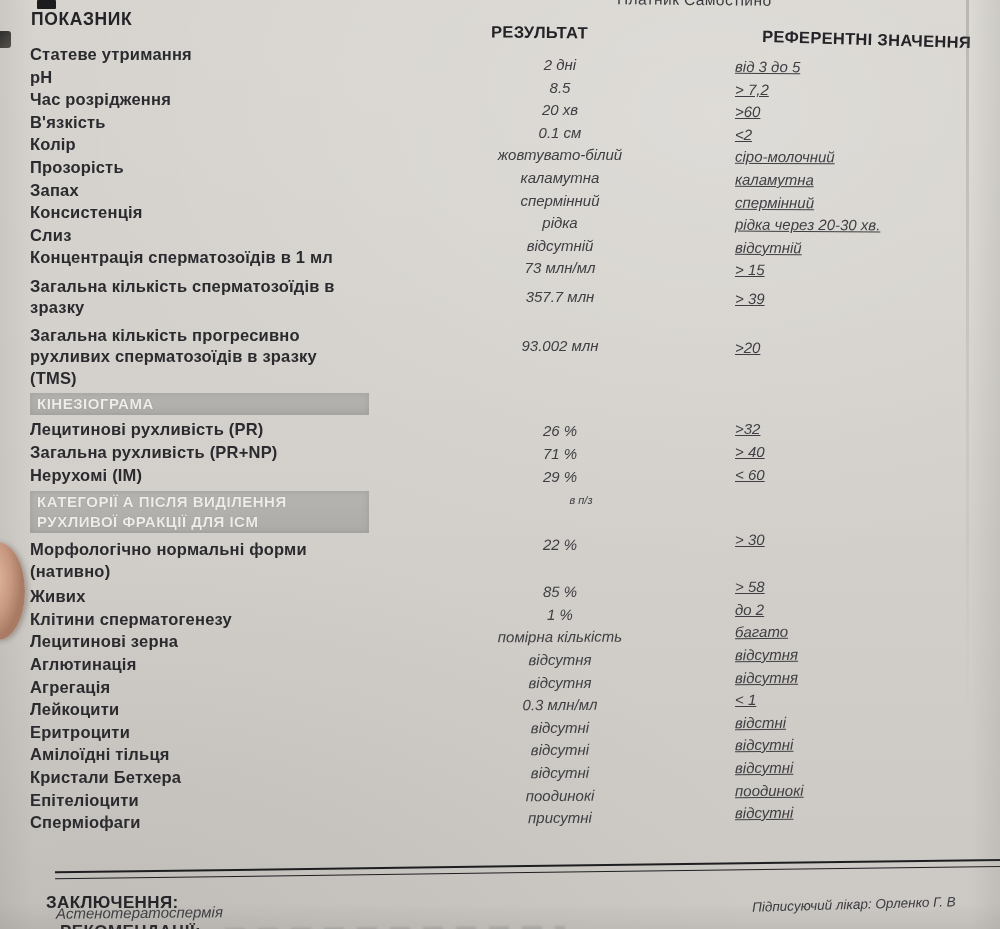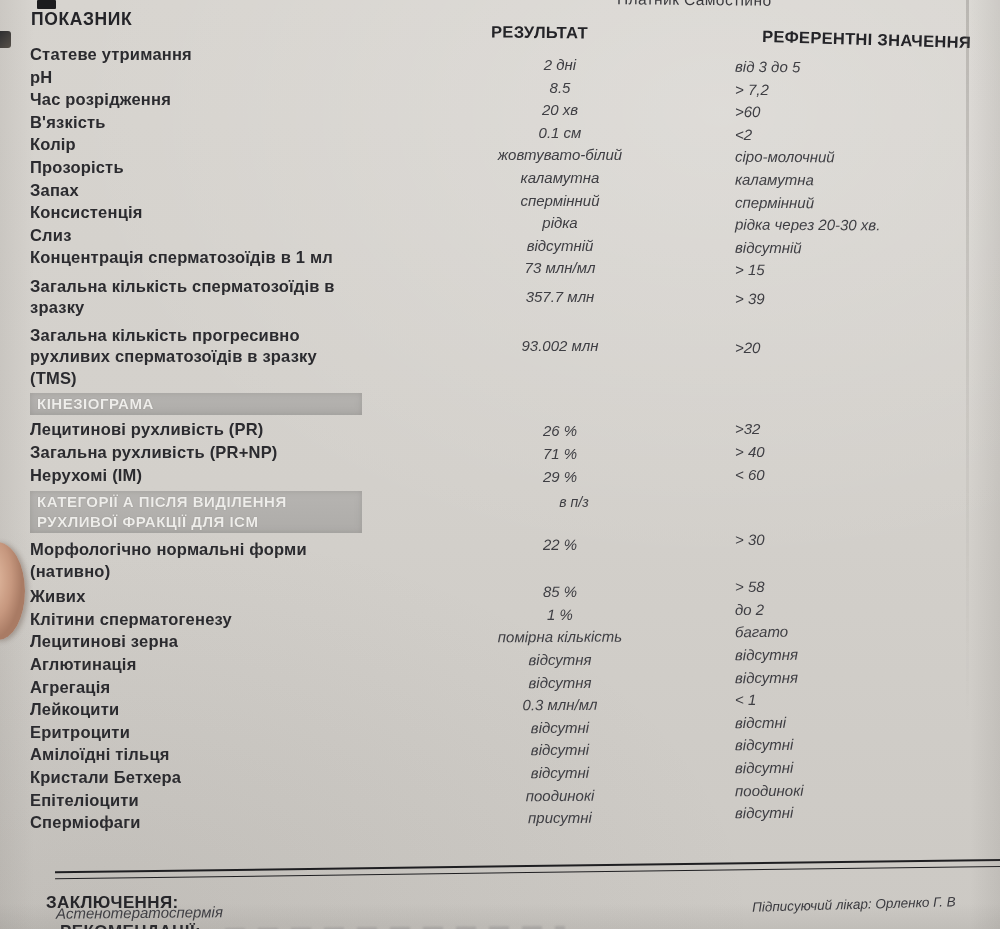--- a/index.html
+++ b/index.html
@@ -49,38 +49,38 @@
   .h-ref{position:absolute;top:30px;left:762px;font-weight:700;font-size:16.5px;
     letter-spacing:.3px;color:#242428;transform:rotate(1.7deg);white-space:nowrap;}
   #rows{position:absolute;top:44px;left:0;right:0;padding-left:30px;}
   .row{display:flex;align-items:flex-start;min-height:22.6px;}
   .cell{color:#2b2b2f;}
   .label{width:430px;font-weight:700;font-size:16.5px;line-height:21.5px;
     white-space:pre-line;letter-spacing:.2px;}
   .result{width:200px;text-align:center;font-style:italic;font-size:15px;
     line-height:20px;color:#3e3e43;}
   .ref{margin-left:75px;font-style:italic;font-size:15px;line-height:20px;
-    color:#3e3e43;white-space:nowrap;}
+    color:#3e3e43;white-space:nowrap;text-decoration:underline;}
   .sec0 .result{transform:translateY(11px);}
   .sec0 .ref{transform:translateY(13px) rotate(.3deg);}
   .sec1 .result{transform:translateY(2px);}
   .sec1 .ref{transform:translateY(0px);}
   .sec2 .result{transform:translateY(-4px) rotate(-.3deg);}
   .sec2 .ref{transform:translateY(-9px) rotate(-.4deg);}
   .row.multi{margin-top:6px;margin-bottom:4px;}
   .bar-row{display:flex;align-items:flex-start;margin:4px 0 4px;}
   .section-bar{
     width:318px;background:linear-gradient(180deg,#b6b4b1,#aeaca9);
     color:#eeedea;font-weight:700;font-size:15px;line-height:20px;
-    padding:1px 7px 1px 7px;letter-spacing:.5px;
+    padding:1px 14px 1px 7px;letter-spacing:.5px;
     text-shadow:0 0 1px rgba(120,118,115,.8);
     box-shadow:inset 0 0 6px rgba(140,138,134,.55);
   }
   .bar-line{white-space:nowrap;}
-  .bar-result{width:200px;text-align:center;font-style:italic;font-size:14px;
+  .bar-result{width:200px;text-align:center;font-style:italic;font-size:11px;
     color:#3e3e43;margin-left:112px;transform:translateY(3px);}
   .footer{position:absolute;left:0;right:0;top:861px;height:68px;}
   .rule{
     position:absolute;left:55px;right:-12px;top:4px;height:5px;
     border-top:2.5px solid #1e1e21;border-bottom:1.2px solid #1e1e21;
     transform:rotate(-.75deg);
   }
   .c-label{position:absolute;left:46px;top:16px;font-weight:700;font-size:17px;
     color:#26262a;letter-spacing:.4px;margin-top:16px;}
   .c-value{position:absolute;left:56px;top:43px;font-style:italic;font-size:15px;

